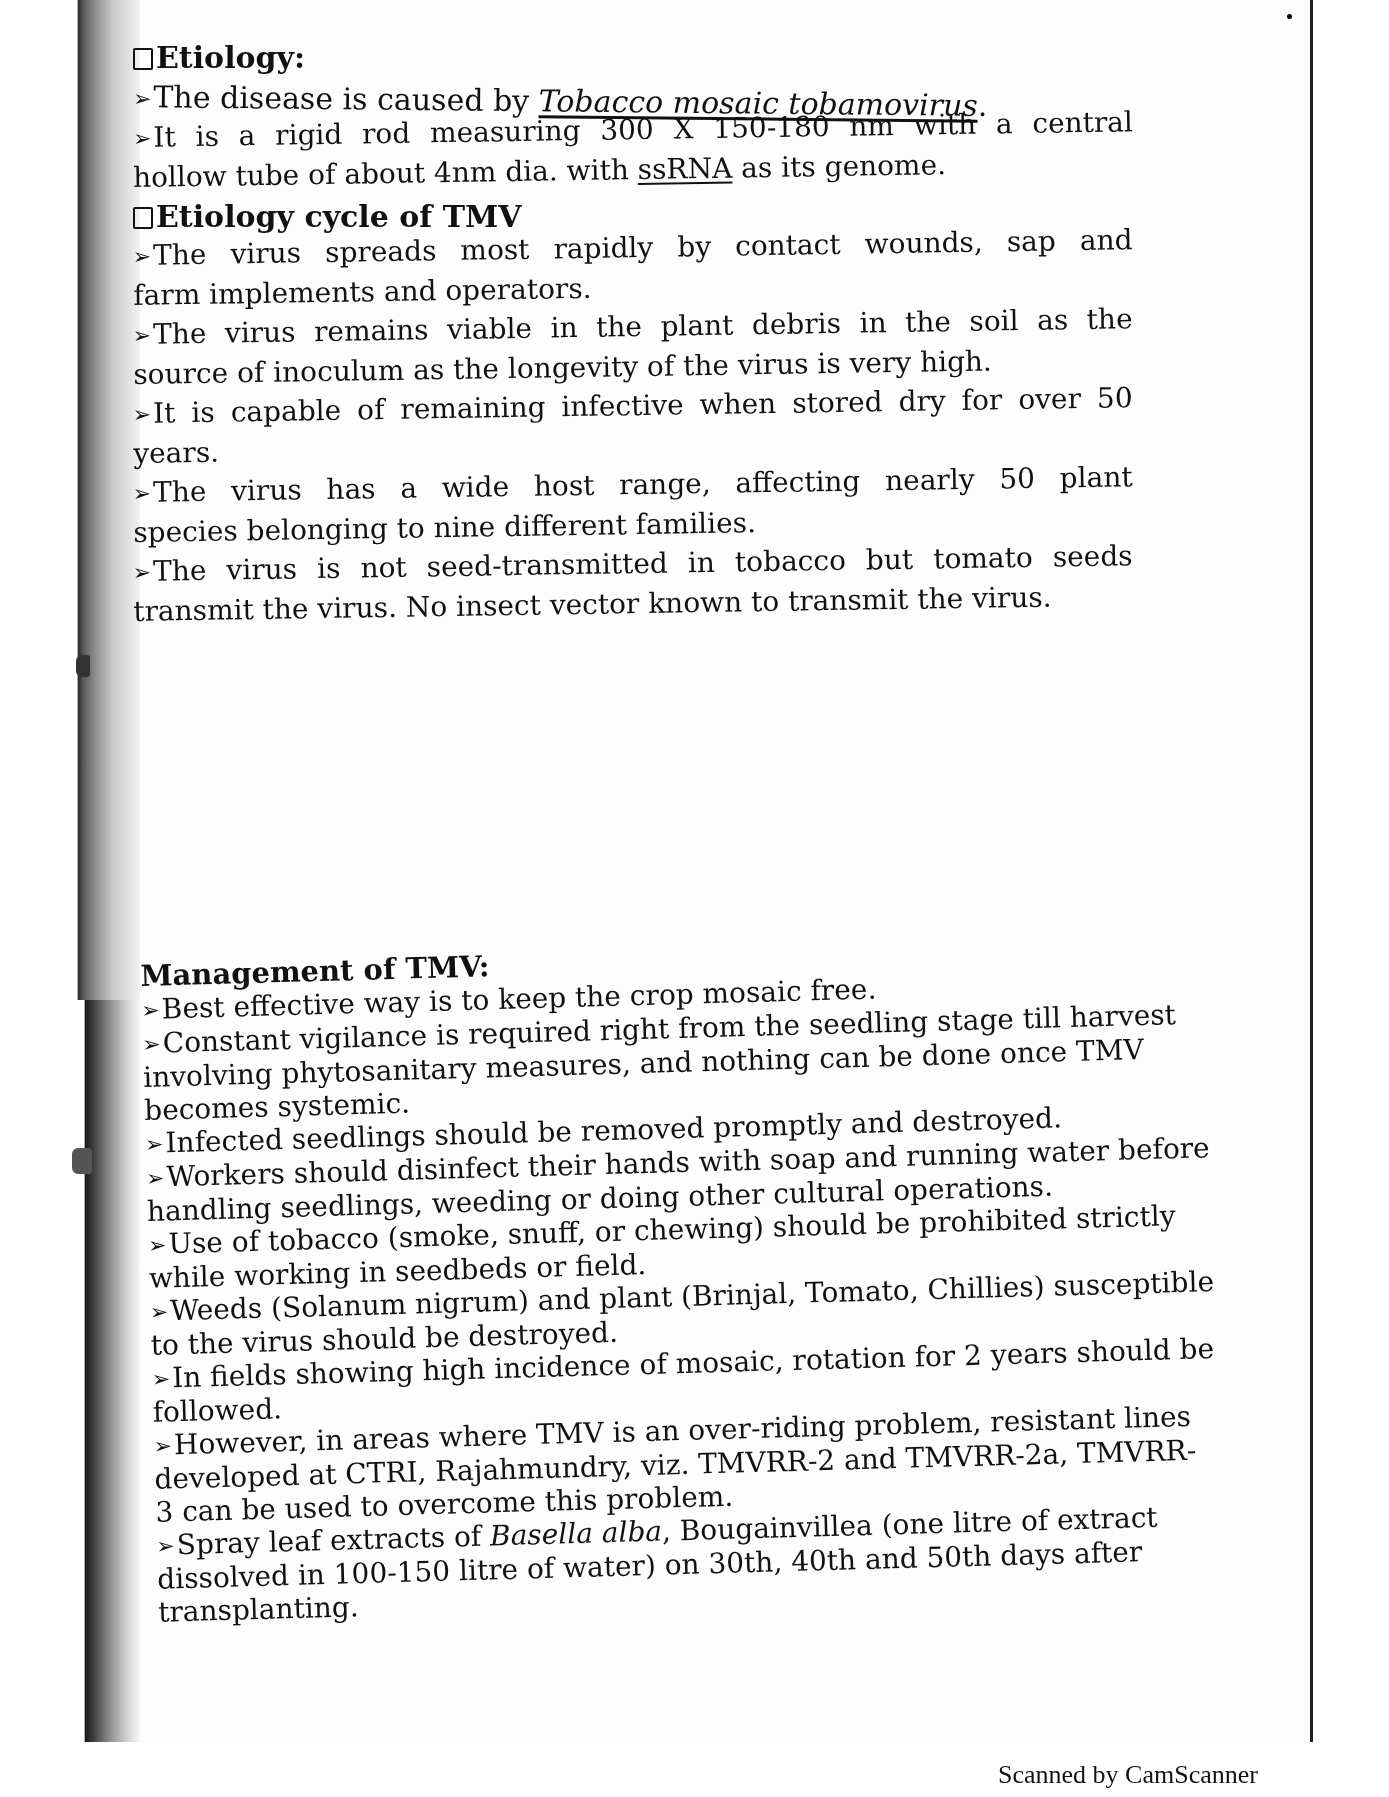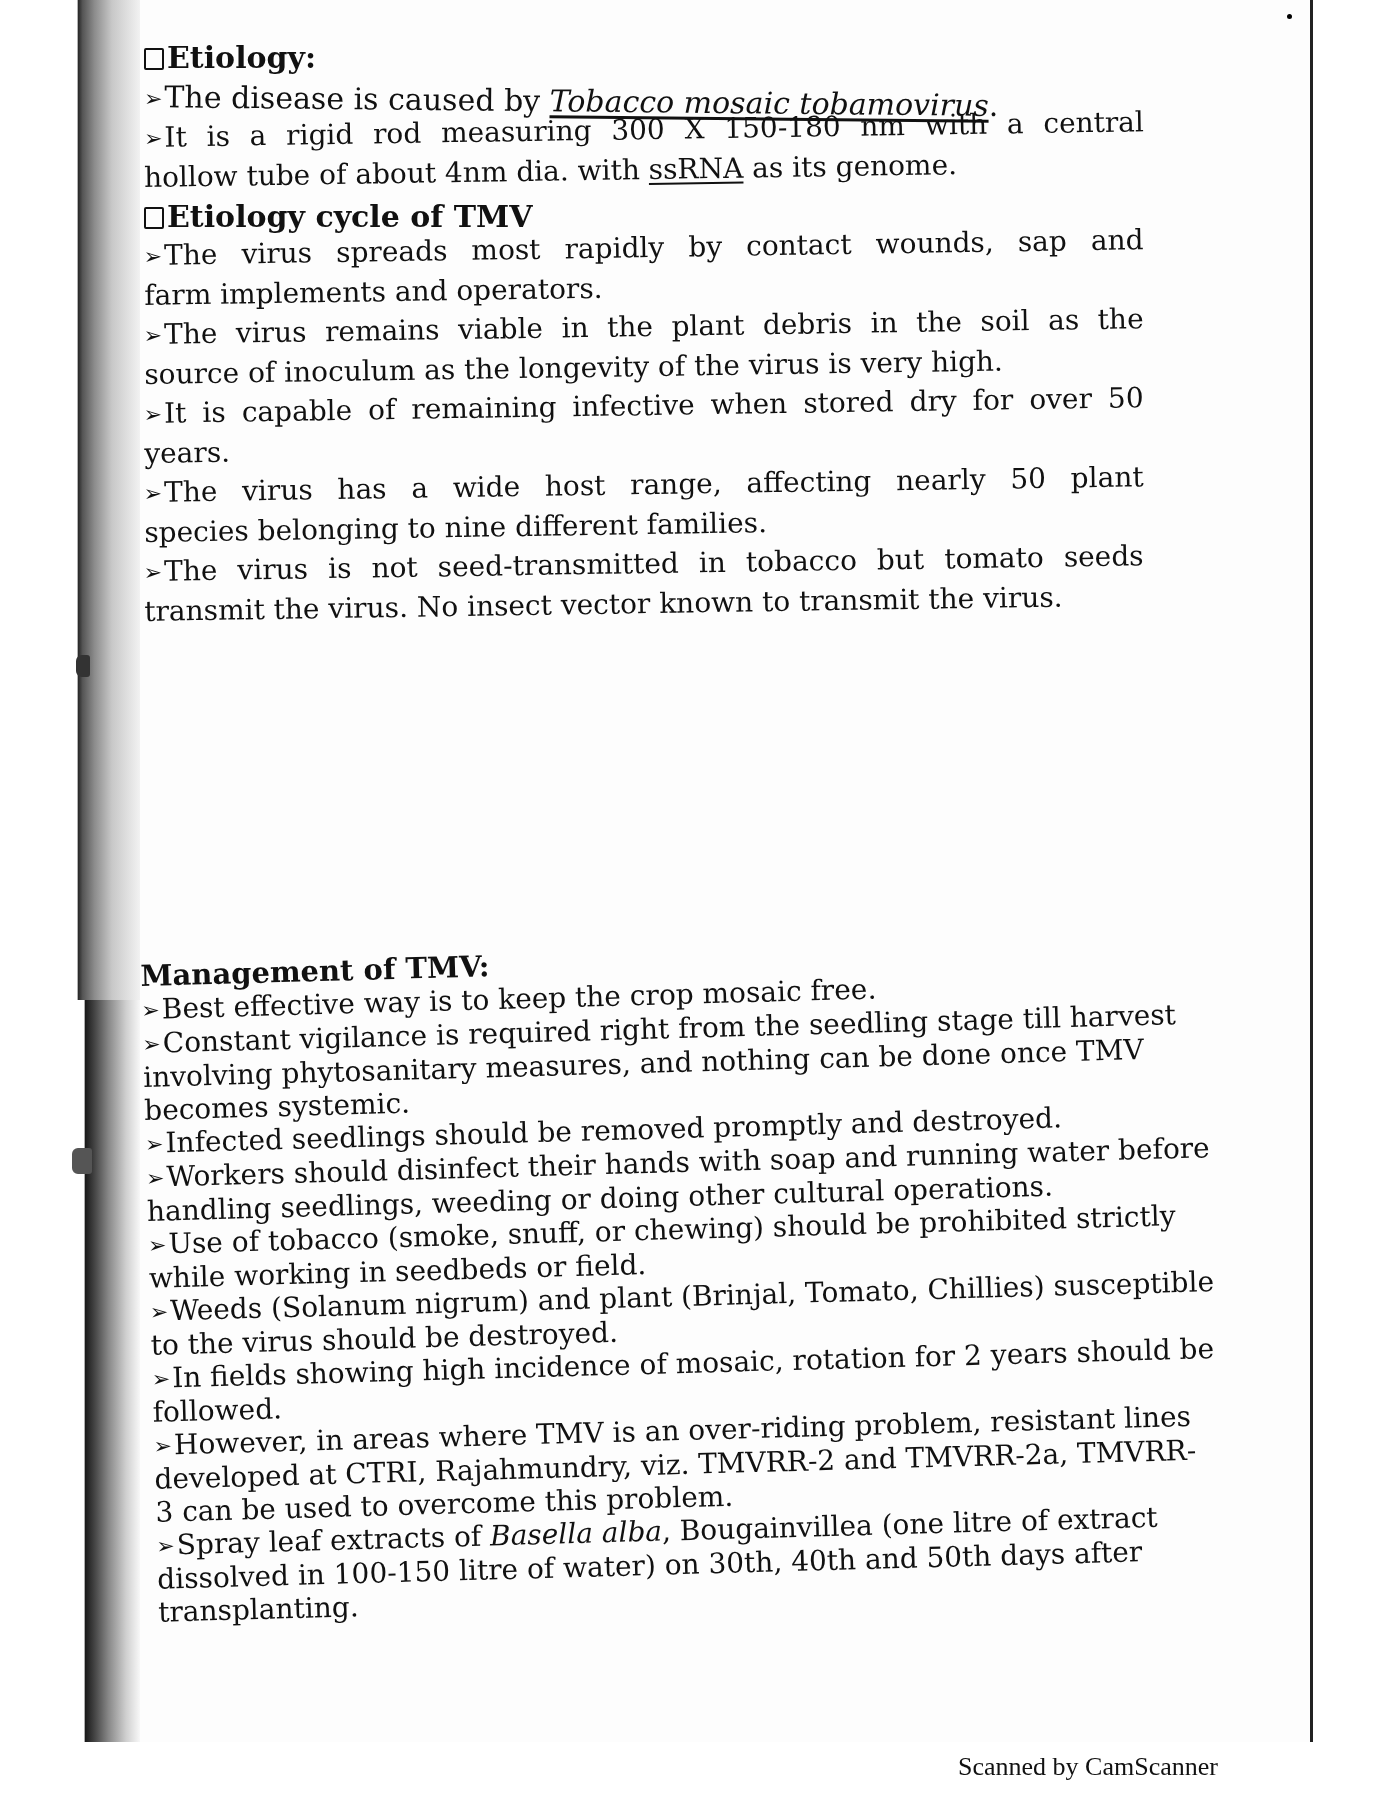--- a/index.html
+++ b/index.html
@@ -13,34 +13,34 @@
       position: absolute; left: 0; top: 0; width: 70px; height: 1742px;
       background: linear-gradient(to right, #ffffff 0%, #ffffff 10%, #2a2a2a 12%, #555 18%, #8c8c8c 35%, #c8c8c8 60%, #f2f2f2 100%);
     }
     .binding-shadow.lower {
       background: linear-gradient(to right, #ffffff 0%, #ffffff 20%, #1a1a1a 22%, #444 35%, #888 55%, #cfcfcf 80%, #f8f8f8 100%);
     }
     .clip-mark {
       position: absolute; width: 14px; height: 22px; background: #333; border-radius: 6px 3px 3px 6px;
     }
     .edge-dot { position: absolute; left: 1287px; top: 14px; width: 5px; height: 5px; background: #000; border-radius: 50%; }
-    .text-block { position: absolute; left: 144px; width: 1000px; font-size: 28px; line-height: 39px; }
+    .text-block { position: absolute; left: 133px; width: 1000px; font-size: 28px; line-height: 39px; }
     .heading { font-weight: bold; font-size: 30px; }
     .box-icon {
       display: inline-block; width: 16px; height: 18px; border: 2.5px solid #111; border-radius: 2px; vertical-align: -2px; margin-right: 3px;
     }
     .bullet-icon { display: inline-block; font-size: 22px; margin-right: 2px; vertical-align: 1px; }
     .line { display: block; white-space: nowrap; }
     .justify { text-align: justify; text-align-last: justify; white-space: normal; }
     .u { text-decoration: underline; text-underline-offset: 4px; }
     .i { font-style: italic; }
     .mgmt { position: absolute; left: 140px; width: 1010px; font-size: 28px; line-height: 33px; transform: rotate(-1.6deg); transform-origin: left top; }
     .mgmt .heading { font-size: 29px; }
     .footer { position: absolute; right: 259px; top: 1752px; font-family: "Liberation Serif", serif; font-size: 26px; color: #111; }
-    .footer { right: auto; left: 958px; }
+    .footer { right: auto; left: 998px; margin-top: 8px; }
   </style>
 </head>
 <body>
 
 <div class="scan-page"></div>
 <div class="binding-shadow" style="left:70px; top:0; height:1000px;"></div>
 <div class="binding-shadow lower" style="left:70px; top:1000px; height:742px;"></div>
 <div class="clip-mark" style="left:76px; top:655px;"></div>
 <div class="clip-mark" style="left:72px; top:1148px; width:20px; height:26px; background:#555;"></div>
 <div class="edge-dot"></div>

